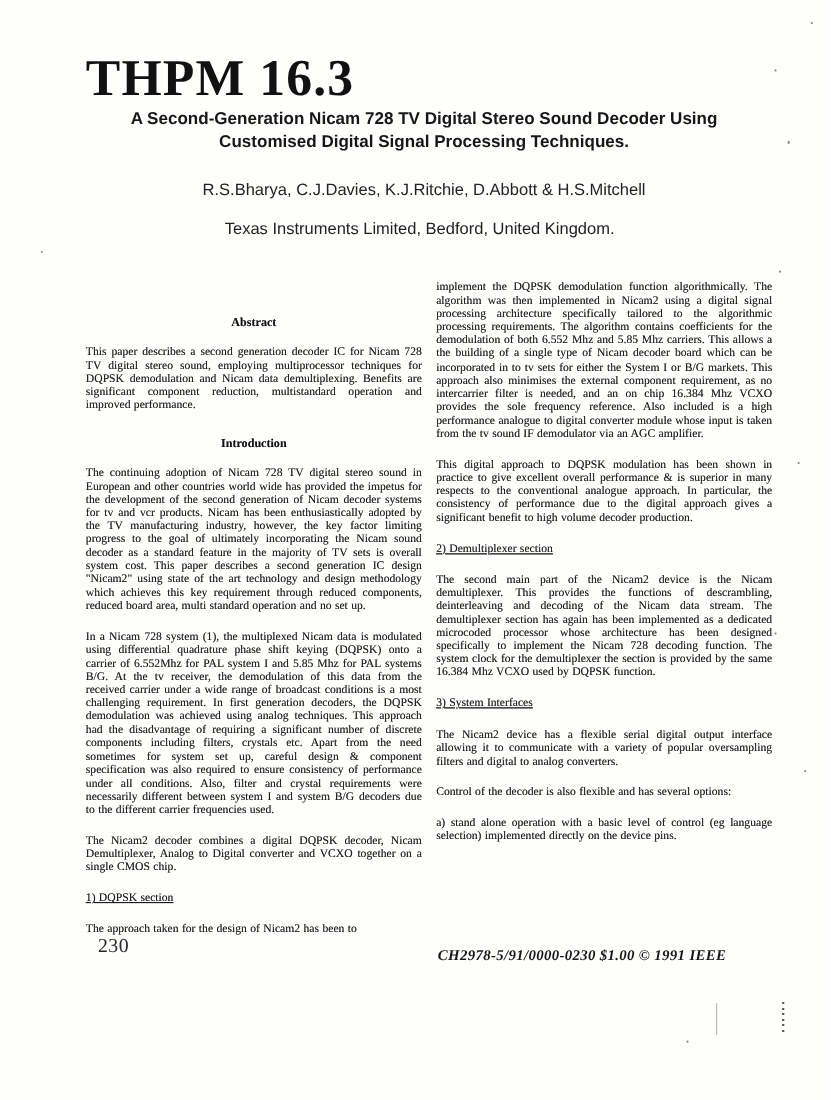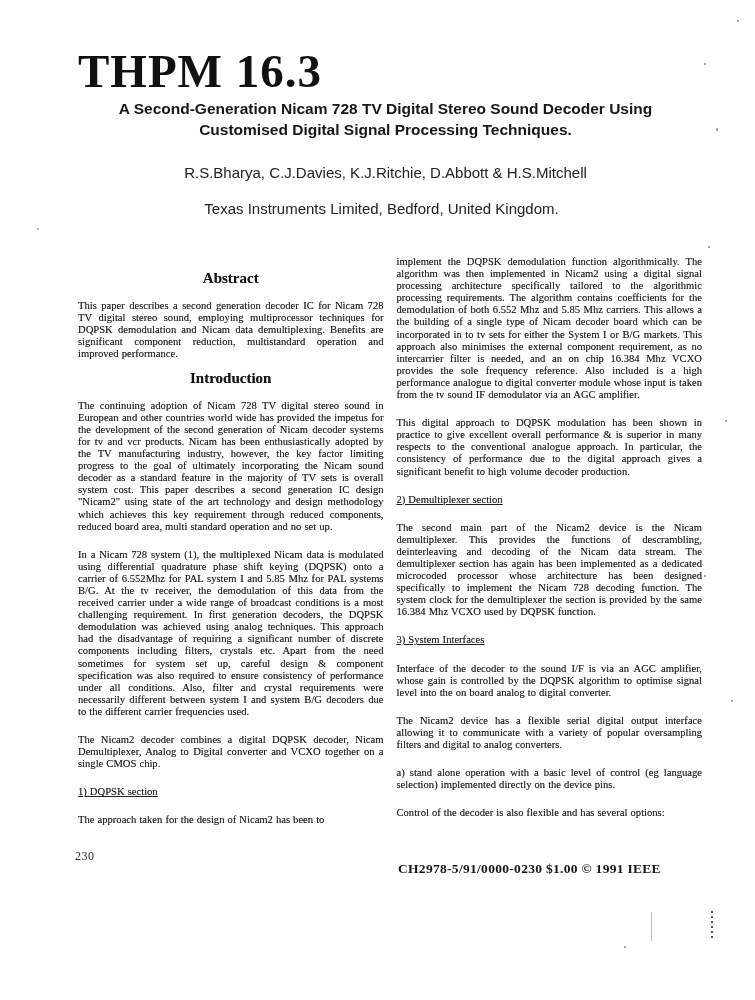--- a/index.html
+++ b/index.html
@@ -80,44 +80,45 @@
     font-size: 10.6px;
     line-height: 12.1px;
     text-align: justify;
     color: #1d1d1d;
     text-shadow: 0 0 0.4px rgba(40,40,40,0.55);
     word-spacing: 0.4px;
   }
   .col.left { padding-top: 26px; }
   .col p { margin: 16px 0 11px 0; }
   .col h3 {
-    margin: 6px 0 12px 0;
-    text-align: center;
-    font-size: 15px;
+    margin: 21px 0 12px 0;
+    text-align: center;
+    font-size: 11px;
     font-weight: bold;
     color: #141414;
   }
   .subsection { margin: 0 0 11px 0; text-decoration: underline; }
   
   .page-number {
     position: absolute;
-    left: 75px;
+    left: 89px;
     top: 849px;
-    font-size: 12px;
+    font-size: 18px;
     letter-spacing: 0.5px;
     color: #2a2a2a;
   }
   .copyright {
     position: absolute;
     left: 398px;
     top: 861px;
     font-size: 13.5px;
     font-weight: bold;
     letter-spacing: 0.3px;
     color: #171717;
+    font-style: italic;
   }
   
   .artifact { position: absolute; pointer-events: none; }
   .vline-solid {
     left: 651px; top: 912px; width: 1px; height: 29px;
     background: #b9b9b9;
   }
   .vline-dotted {
     left: 711px; top: 911px; width: 2px; height: 28px;
     background: repeating-linear-gradient(#555 0 2px, transparent 2px 5px);
@@ -166,24 +167,23 @@
     </section>
 
     <section class="col right">
       <p>implement the DQPSK demodulation function algorithmically. The algorithm was then implemented in Nicam2 using a digital signal processing architecture specifically tailored to the algorithmic processing requirements. The algorithm contains coefficients for the demodulation of both 6.552 Mhz and 5.85 Mhz carriers. This allows a the building of a single type of Nicam decoder board which can be incorporated in to tv sets for either the System I or B/G markets. This approach also minimises the external component requirement, as no intercarrier filter is needed, and an on chip 16.384 Mhz VCXO provides the sole frequency reference. Also included is a high performance analogue to digital converter module whose input is taken from the tv sound IF demodulator via an AGC amplifier.</p>
       <p>This digital approach to DQPSK modulation has been shown in practice to give excellent overall performance &amp; is superior in many respects to the conventional analogue approach. In particular, the consistency of performance due to the digital approach gives a significant benefit to high volume decoder production.</p>
 
       <p class="subsection">2) Demultiplexer section</p>
       <p>The second main part of the Nicam2 device is the Nicam demultiplexer. This provides the functions of descrambling, deinterleaving and decoding of the Nicam data stream. The demultiplexer section has again has been implemented as a dedicated microcoded processor whose architecture has been designed specifically to implement the Nicam 728 decoding function. The system clock for the demultiplexer the section is provided by the same 16.384 Mhz VCXO used by DQPSK function.</p>
 
       <p class="subsection">3) System Interfaces</p>
-      <p>Interface of the decoder to the sound I/F is via an AGC amplifier, whose gain is controlled by the DQPSK algorithm to optimise signal level into the on board analog to digital converter.</p>
       <p>The Nicam2 device has a flexible serial digital output interface allowing it to communicate with a variety of popular oversampling filters and digital to analog converters.</p>
+      <p>Control of the decoder is also flexible and has several options:</p>
       <p>a) stand alone operation with a basic level of control (eg language selection) implemented directly on the device pins.</p>
-      <p>Control of the decoder is also flexible and has several options:</p>
     </section>
 
   </div>
 
   <div class="page-number">230</div>
 
   <div class="copyright">CH2978-5/91/0000-0230 $1.00 © 1991 IEEE</div>
 
   <div class="artifact vline-solid"></div>
   <div class="artifact vline-dotted"></div>

